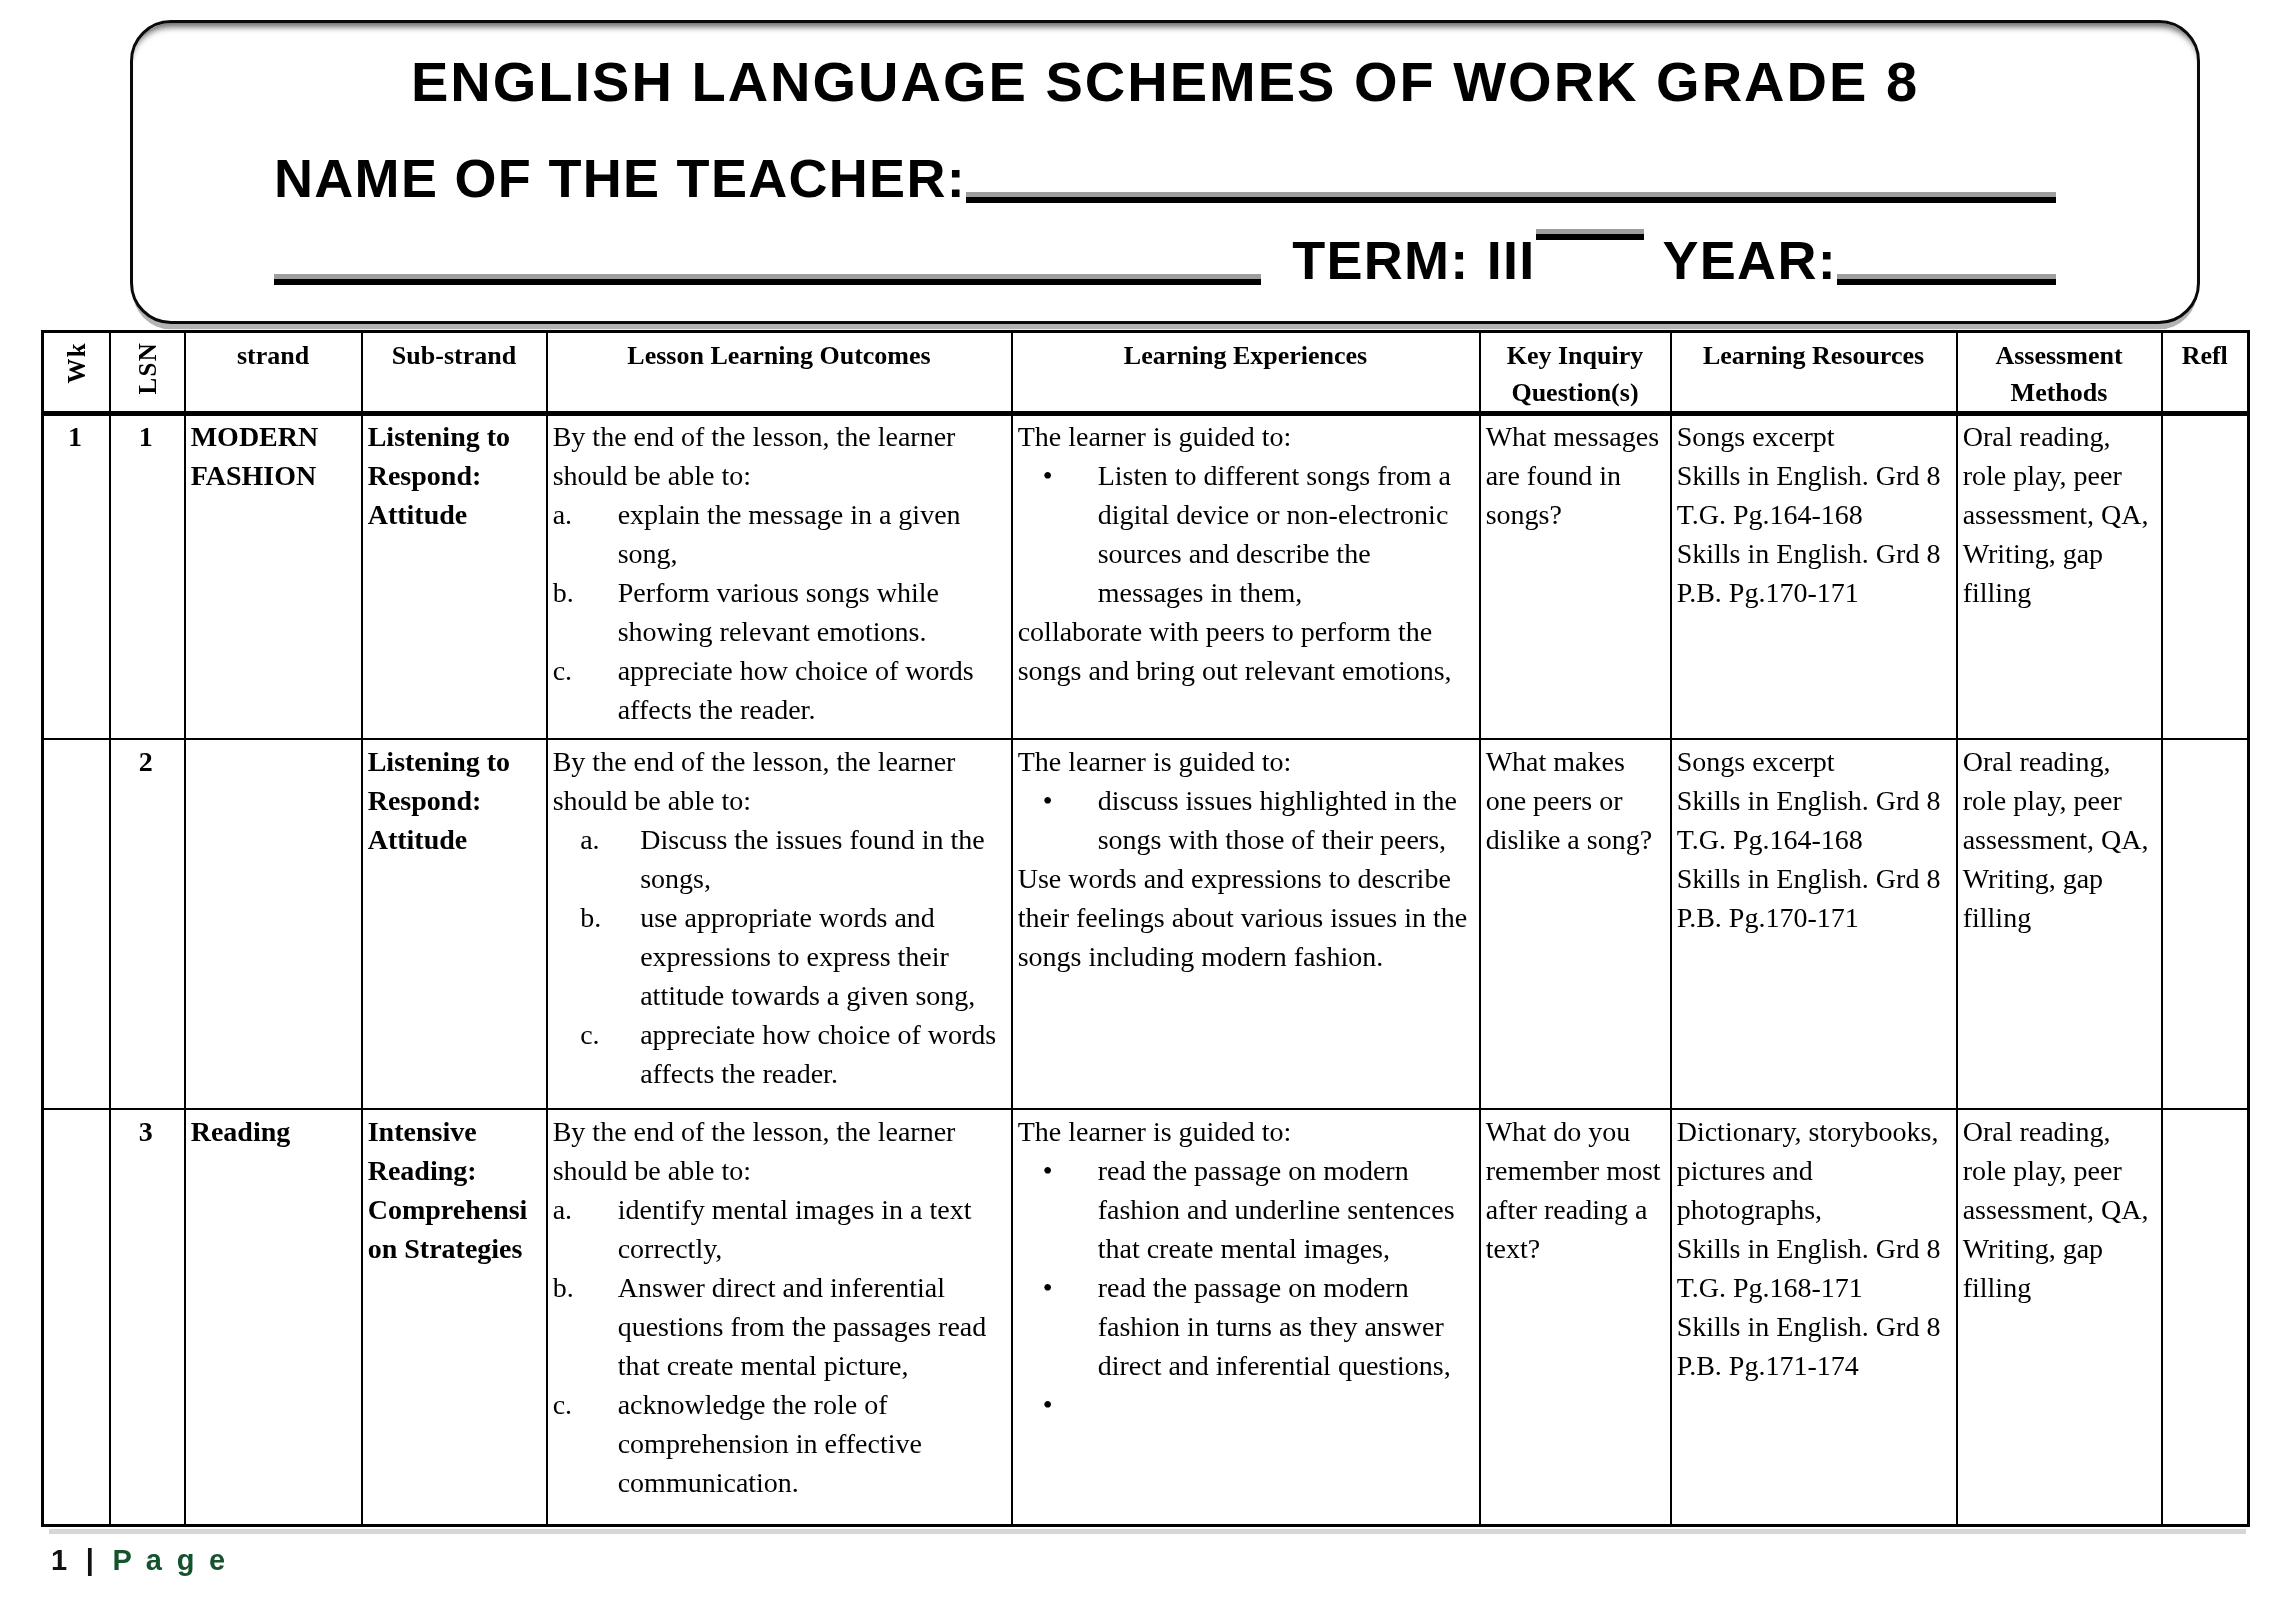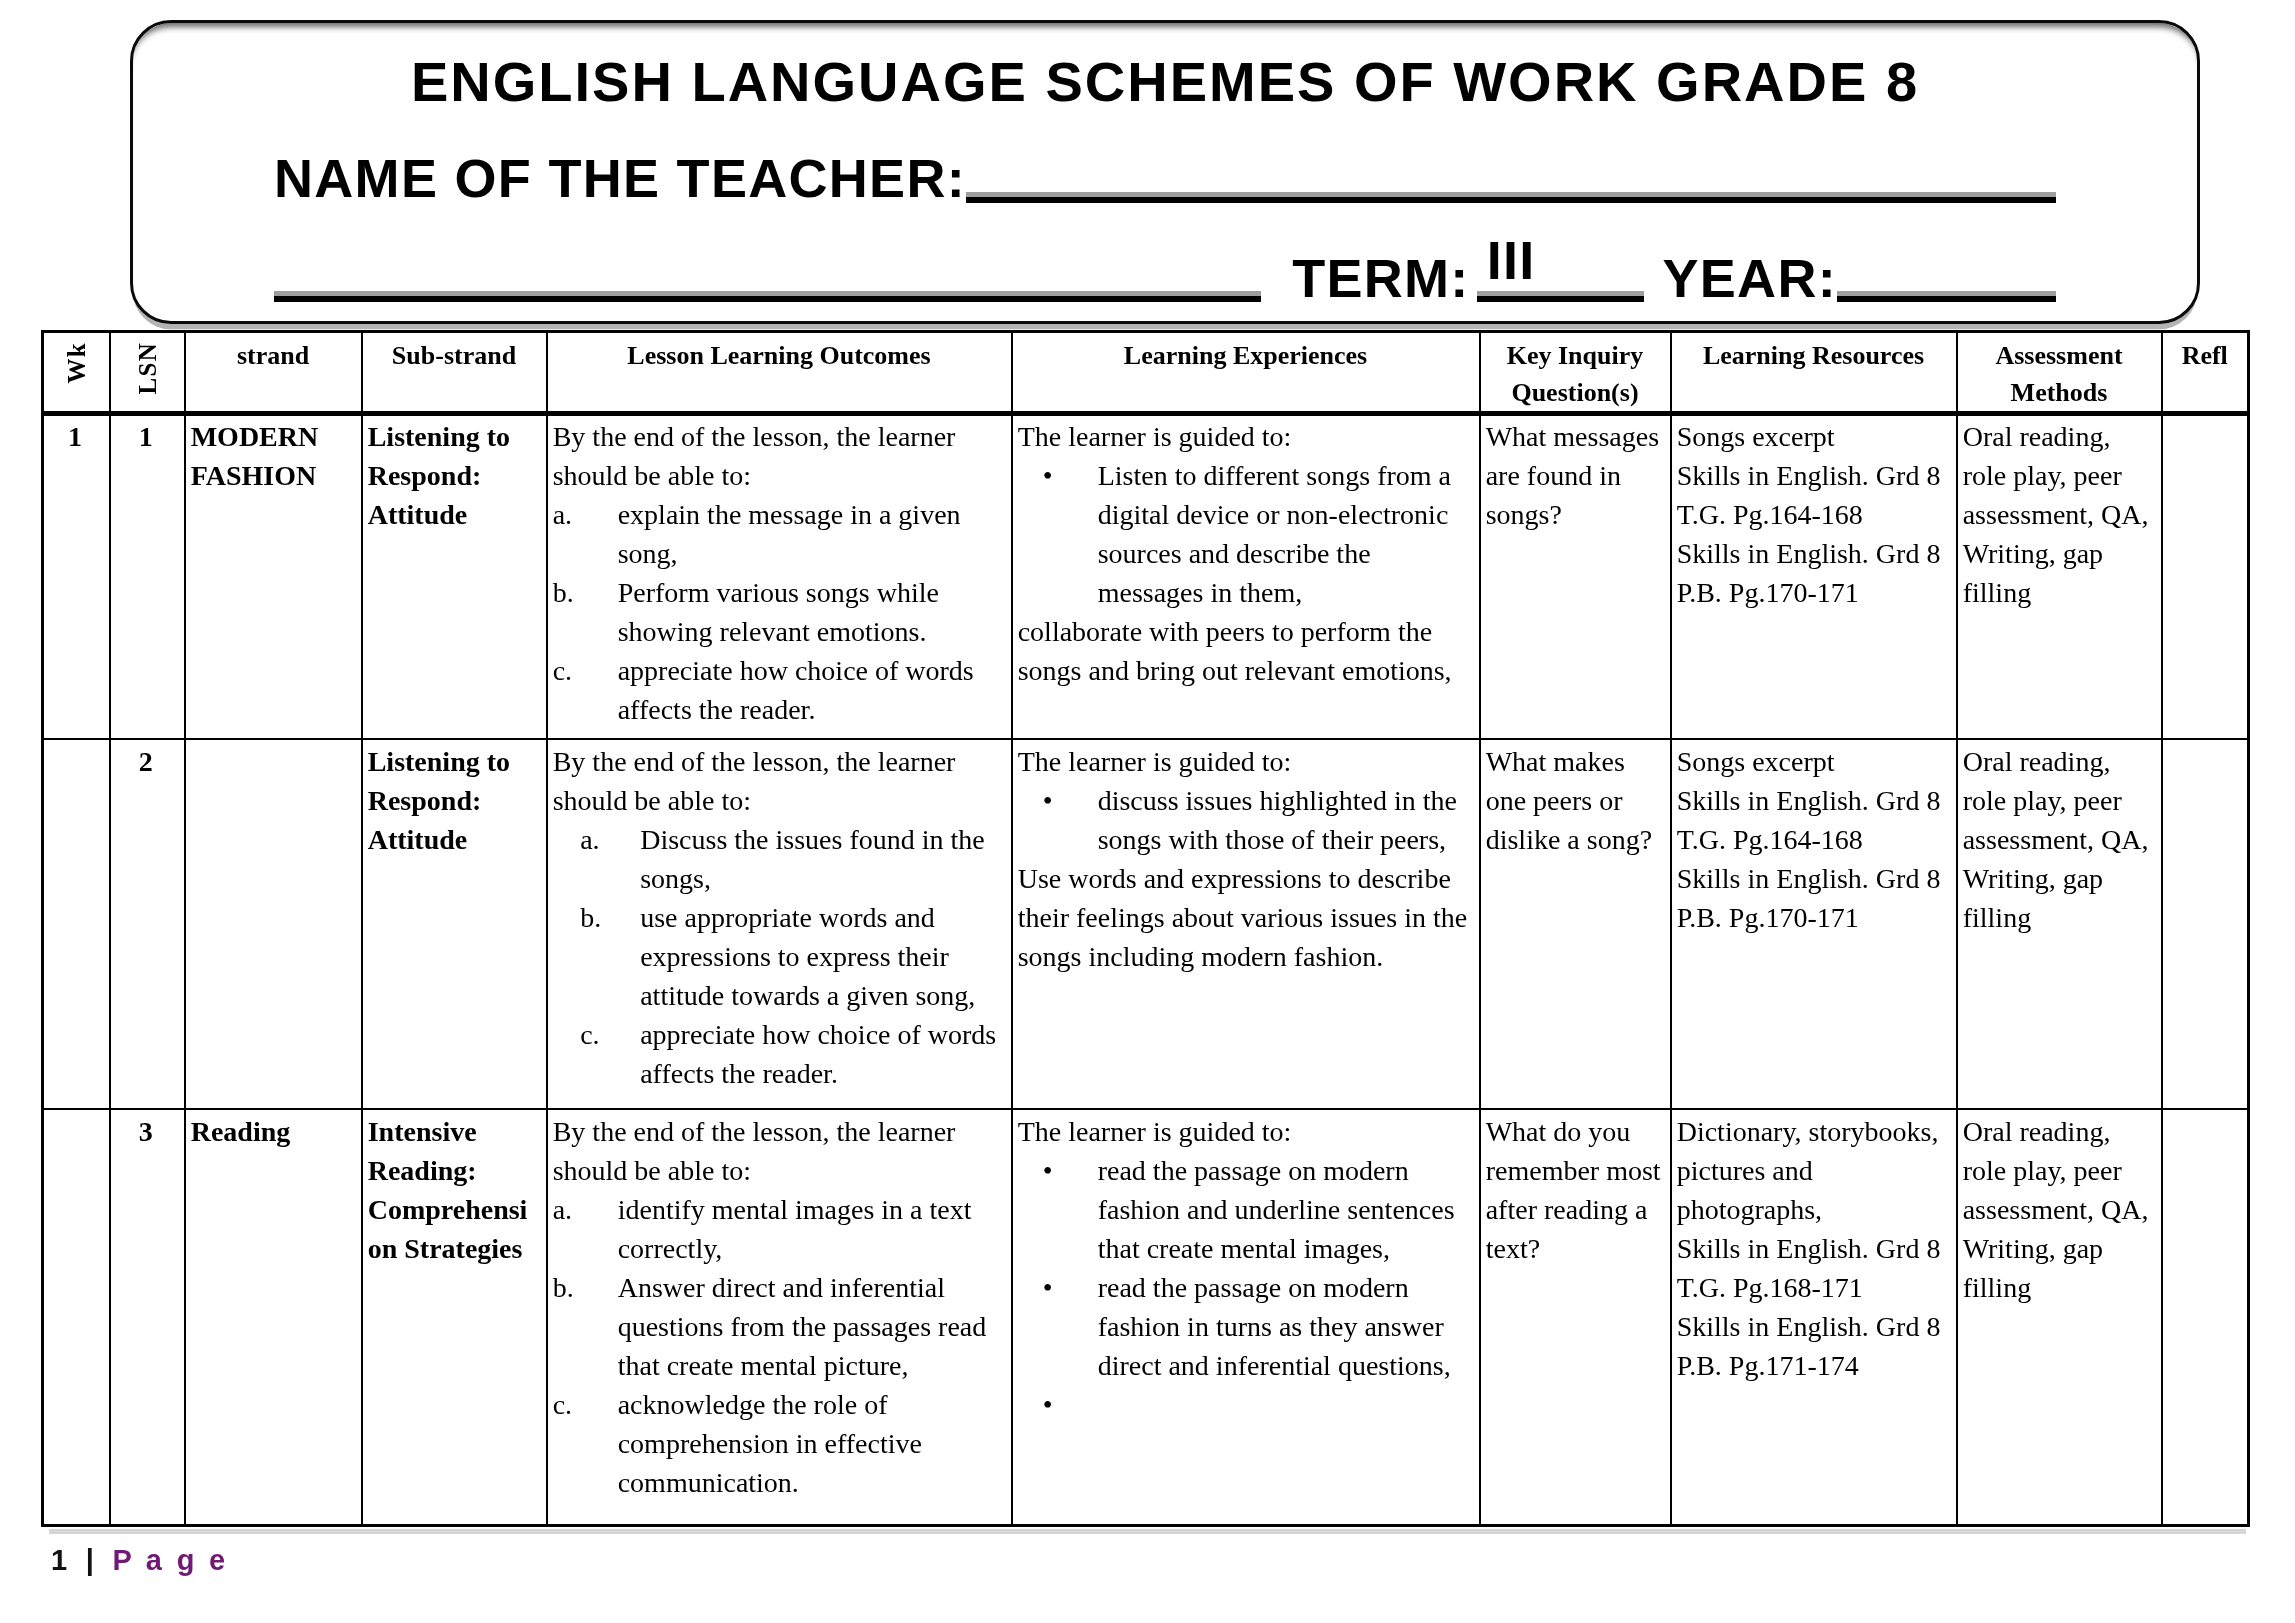--- a/index.html
+++ b/index.html
@@ -25,21 +25,21 @@
     font-size:54px;letter-spacing:1.3px;white-space:nowrap;
   }
   .name-line{margin-top:33px;}
   .school-line{margin-top:19.6px;}
   .blank{
     height:11px;margin-bottom:6.5px;
     background:linear-gradient(to bottom,#9e9e9e 0 4.6px,#000 4.6px);
   }
   .grow{flex:1 1 auto;}
   .term-label{margin-left:31px;}
-  .iii-wrap{display:flex;flex-direction:column;align-items:stretch;width:167px;margin-left:7.9px;}
+  .iii-wrap{display:flex;align-items:stretch;width:167px;margin-left:7.9px;}
   .iii-text{padding-left:9.2px;}
   .iii-wrap .blank{width:100%;}
   .year-label{margin-left:18px;}
   .year-blank{width:219px;flex:0 0 auto;}
   
   table.schemes{
     position:absolute;left:41px;top:330px;width:2205px;table-layout:fixed;
     border-collapse:collapse;border:3.3px solid #000;
   }
   .schemes th,.schemes td{border:2px solid #000;vertical-align:top;box-sizing:border-box;}
@@ -248,15 +248,15 @@
       <td class="assess">Oral reading, role play, peer assessment, QA, Writing, gap filling</td>
       <td class="refl"></td>
     </tr>
   </tbody>
 </table>
 
 <div class="footer-rule" style="background: rgb(214, 214, 214);"></div>
 <div class="footer-text">
   <span class="fp-num">1</span>
   <span class="fp-bar">|</span>
-  <span class="fp-word" style="color: #701a75;">P a g e</span>
+  <span class="fp-word" style="color: #14532d;">P a g e</span>
 </div>
 
 
 </body></html>

